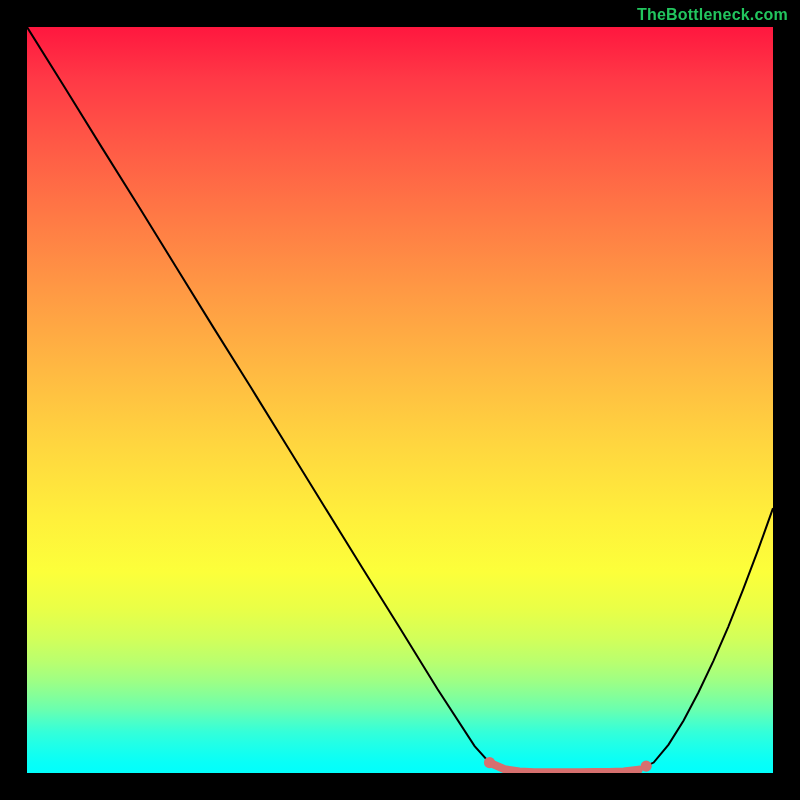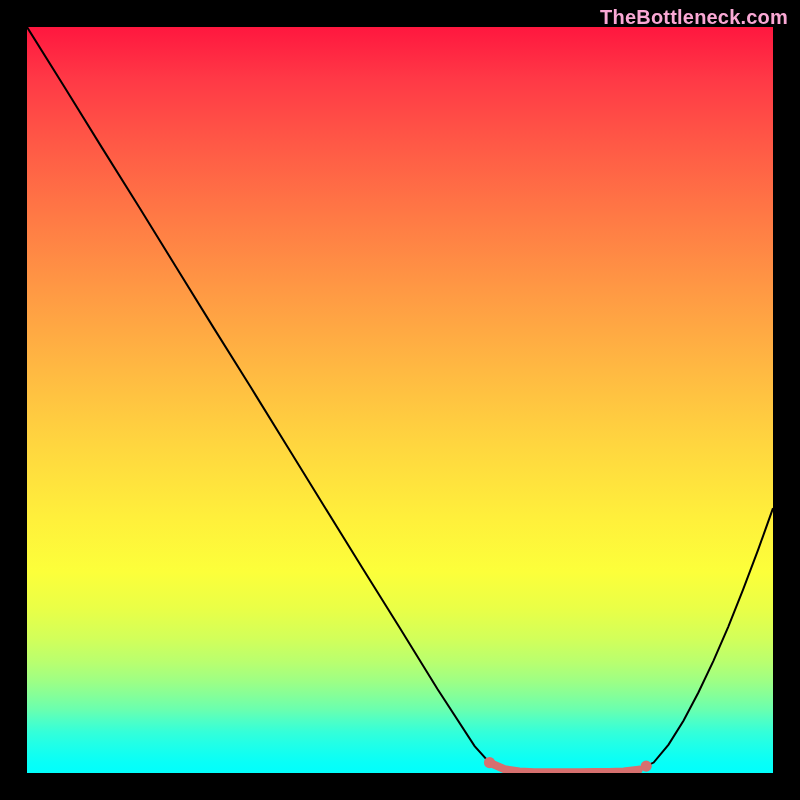--- a/index.html
+++ b/index.html
@@ -8,23 +8,23 @@
     width: 800px;
     height: 800px;
     position: relative;
     background: #000;
   }
   .watermark {
     position: absolute;
     top: 6px;
     right: 12px;
     font-family: Arial, Helvetica, sans-serif;
-    font-size: 20px;
+    font-size: 16px;
     font-weight: 600;
-    color: #f9a8d4;
+    color: #22c55e;
     letter-spacing: 0.2px;
     z-index: 10;
   }
   .plot {
     position: absolute;
     left: 27px;
     top: 27px;
     width: 746px;
     height: 746px;
     background: linear-gradient(to bottom,

